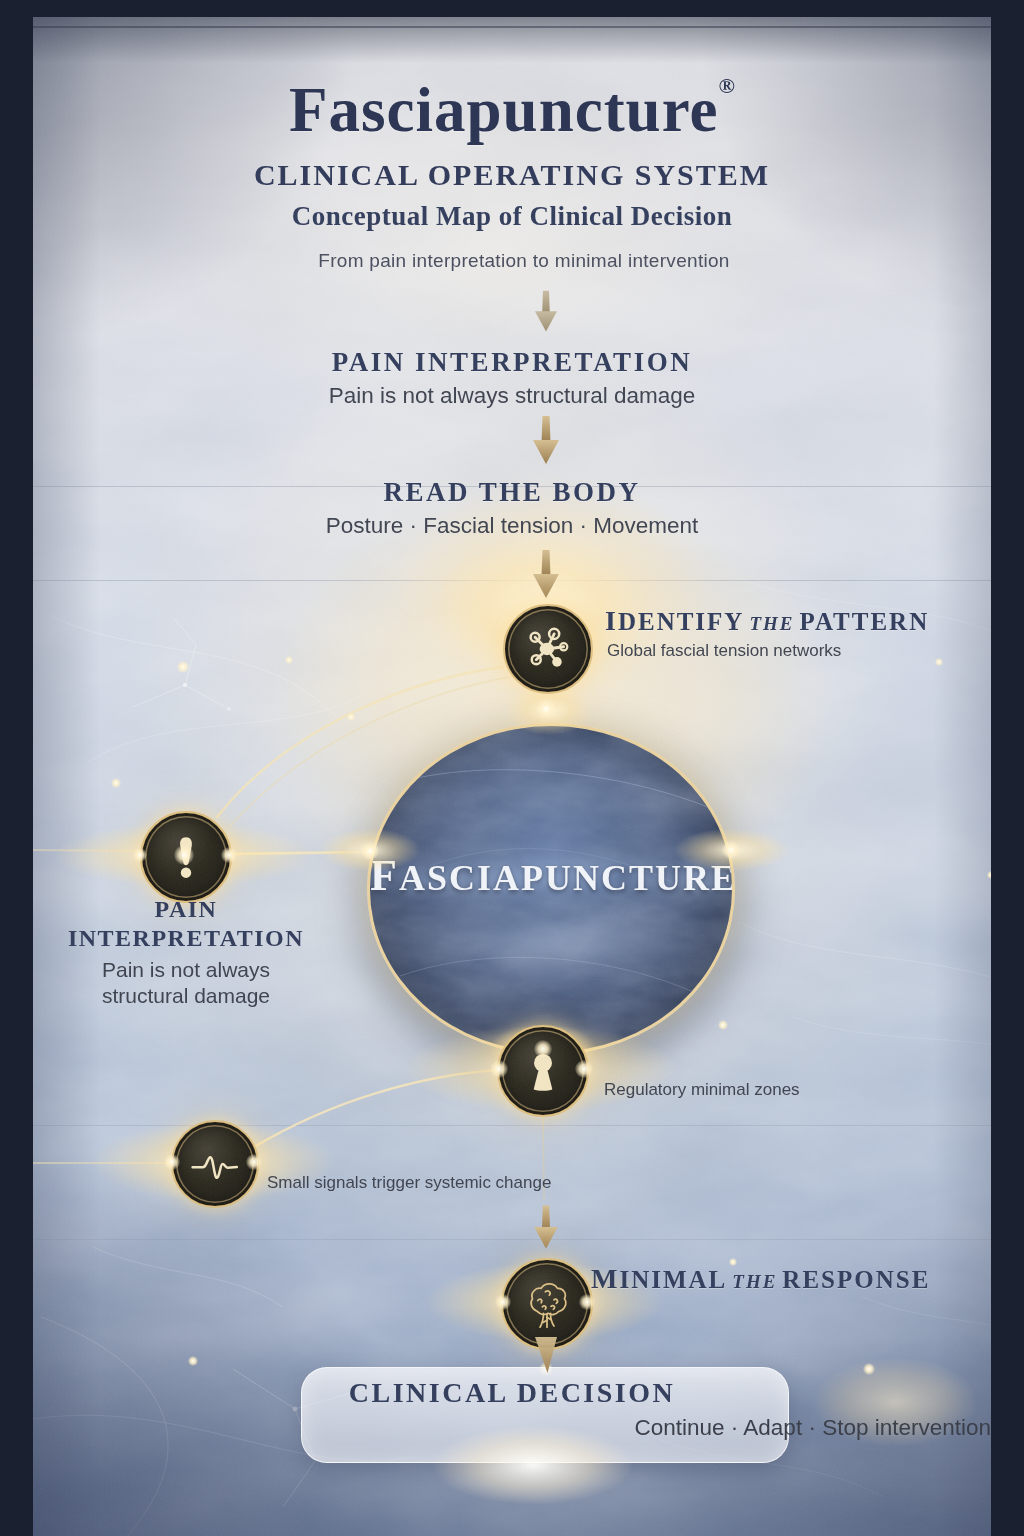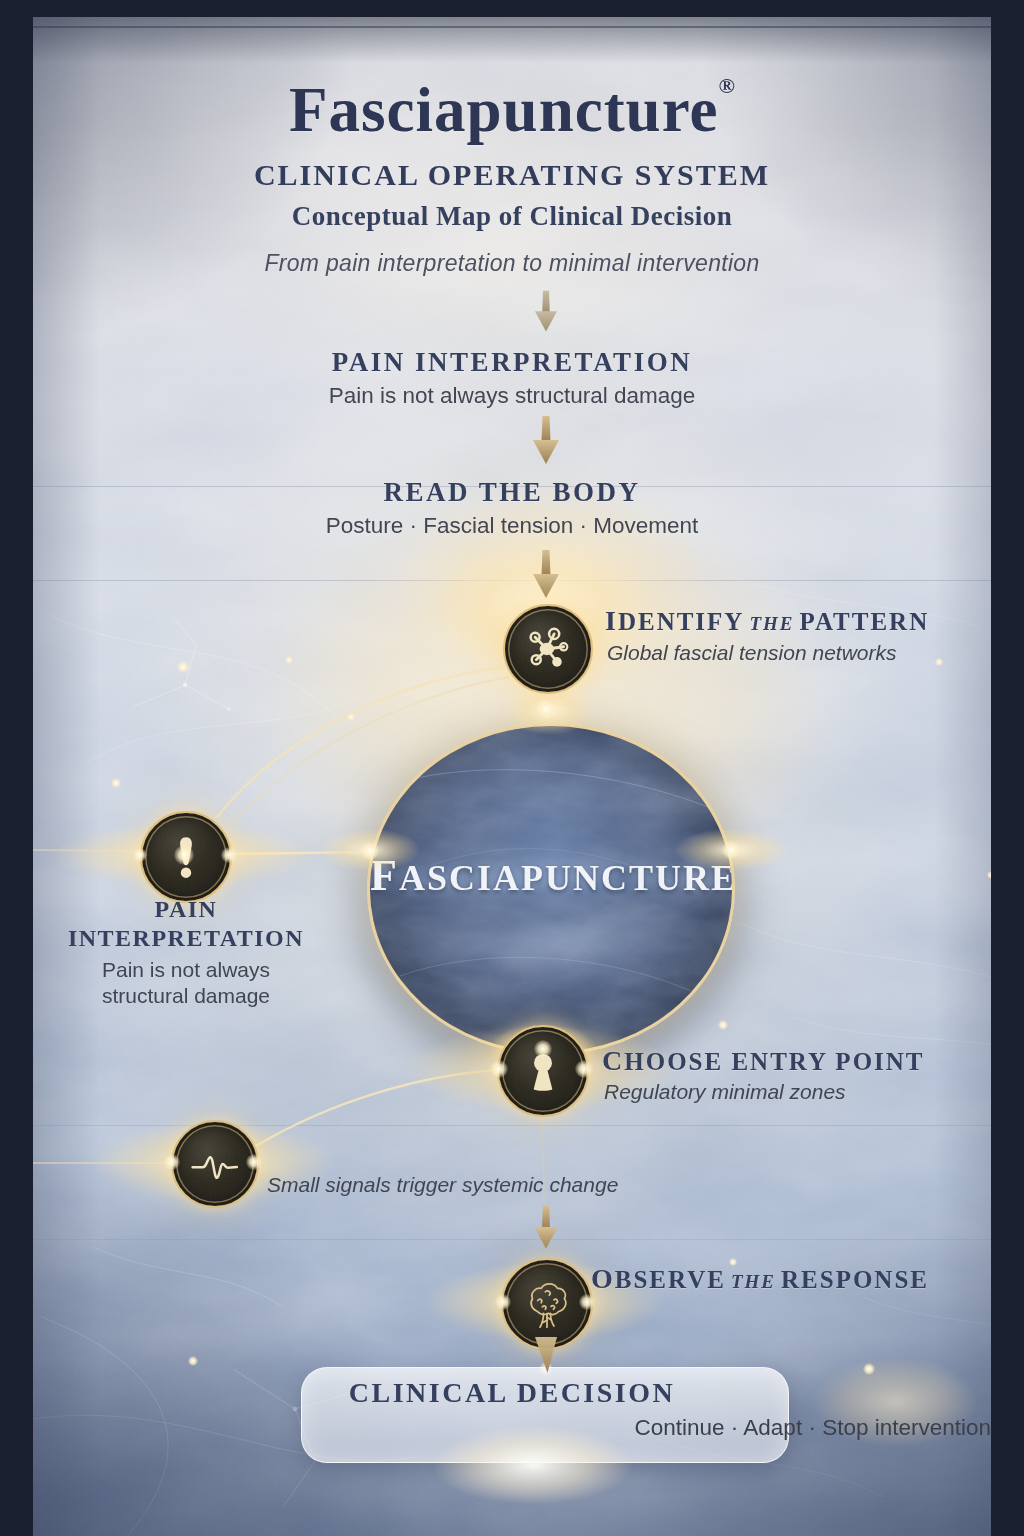--- a/index.html
+++ b/index.html
@@ -31,27 +31,27 @@
   .flare.white{background:radial-gradient(closest-side, rgba(255,255,250,.95) 0%, rgba(255,240,210,.5) 40%, rgba(255,235,200,0) 72%);}
   .spark{position:absolute;border-radius:50%;z-index:9;pointer-events:none;
     background:radial-gradient(circle, #fffef2 0%, rgba(255,240,200,.85) 35%, rgba(255,230,170,0) 75%);}
   
   .serif{font-family:"Liberation Serif",serif;color:#2c3757;font-weight:bold;}
   .t-center{text-align:center;left:0;width:100%;}
   .hdr-title{top:56px;font-size:63px;letter-spacing:1px;color:#242e4d;z-index:9;text-shadow:0 1px 1px rgba(255,255,255,.35);}
   .hdr-title sup{font-size:22px;vertical-align:38px;letter-spacing:0;}
   .hdr-sub{top:141px;font-size:30px;letter-spacing:2px;color:#2a3454;z-index:9;}
   .hdr-tag{top:184px;font-size:27px;letter-spacing:.5px;color:#2d3858;z-index:9;}
-  .hdr-desc{top:233px;font-size:23px;font-style:italic;color:#44495a;z-index:9;letter-spacing:.3px;}
+  .hdr-desc{top:233px;font-size:19px;color:#44495a;z-index:9;letter-spacing:.3px;padding-left:12px;}
   .step-title{font-size:27px;letter-spacing:2.5px;z-index:9;text-shadow:0 1px 0 rgba(255,255,255,.3);}
   .step-sub{font-size:22.5px;color:#393e4b;z-index:9;}
   .sat-title{font-family:"Liberation Serif",serif;font-weight:bold;color:#2c3757;font-size:25px;letter-spacing:2px;z-index:9;position:absolute;white-space:nowrap;text-shadow:0 1px 0 rgba(255,255,255,.25);}
   .sat-title .the{font-size:19px;margin:0 5px;font-style:italic;}
   .sat-title::first-letter{font-size:1.12em;}
-  .sat-sub{position:absolute;font-size:21px;color:#383d49;z-index:9;white-space:nowrap;font-style:italic;}
+  .sat-sub{position:absolute;font-size:17px;color:#383d49;z-index:9;white-space:nowrap;}
   
   .node{position:absolute;border-radius:50%;z-index:8;display:flex;align-items:center;justify-content:center;
     background:radial-gradient(circle at 40% 33%, #403c31 0%, #272419 42%, #161510 100%);
     border:2px solid #dcbd7c;
     box-shadow: inset 0 0 0 3px rgba(12,11,7,.9), inset 0 0 0 4.5px rgba(222,192,130,.5), inset 0 0 16px rgba(0,0,0,.65),
                 0 0 16px rgba(255,222,150,.6), 0 0 40px rgba(255,214,135,.35);}
   .node svg{display:block;}
   
   #center-circle{position:absolute;left:334px;top:706px;width:362px;height:326px;border-radius:50%;z-index:6;overflow:hidden;
     background:radial-gradient(ellipse at 50% 40%, #4c6694 0%, #3c5179 34%, #2b3c60 62%, #1c2a49 86%, #16223c 100%);
@@ -240,21 +240,20 @@
   </div>
   <div class="serif" style="position:absolute;left:25px;top:878px;width:256px;text-align:center;font-size:24px;letter-spacing:1.5px;line-height:1.2;z-index:9">PAIN INTERPRETATION</div>
   <div style="position:absolute;left:33px;top:940px;width:240px;text-align:center;font-size:21px;color:#383d49;line-height:1.25;z-index:9">Pain is not always structural damage</div>
 
   <div class="node" style="left:464px;top:1008px;width:88px;height:88px">
     <svg width="58" height="58" viewBox="0 0 100 100">
       <circle cx="50" cy="36" r="15.5" fill="#f0e3c0"></circle>
       <path d="M43 46 L57 46 L66 81 C66.5 85 33.5 85 34 81 Z" fill="#f0e3c0"></path>
     </svg>
   </div>
-  <div class="sat-title" style="left:569px;top:1028px">CHOOSE ENTRY POINT</div>
   <div class="sat-sub" style="left:571px;top:1063px">Regulatory minimal zones</div>
 
   <div class="node" style="left:138px;top:1103px;width:84px;height:84px">
     <svg width="56" height="56" viewBox="0 0 100 100">
       <path d="M10 56 L28 56 C33 56 34 50 37 44 C40 37 42.5 35 45 43 C48 55 50 79 54.5 74 C59 69 59.5 50 63.5 50 C67.5 50 68.5 57.5 73 56.5 L89 55.5" fill="none" stroke="#f0e3c0" stroke-width="4.5" stroke-linecap="round" stroke-linejoin="round"></path>
     </svg>
   </div>
   <div class="sat-sub" style="left:234px;top:1156px">Small signals trigger systemic change</div>
 
   <div class="node" style="left:468px;top:1241px;width:88px;height:88px">
@@ -267,21 +266,21 @@
         <path d="M50 78 L43 82 M50 73 L57 77"></path>
         <path d="M34 44 C38 39 43 43 40 48"></path>
         <path d="M47 29 C52 25 58 30 54 35"></path>
         <path d="M62 43 C66 39 71 45 66 49"></path>
         <path d="M42 55 C46 51 50 55 47 59"></path>
         <path d="M57 54 C61 50 66 56 61 59"></path>
       </g>
     </svg>
   </div>
   <div class="sat-title" style="left:558px;top:1246px">
-    <span>OBSERVE</span><span class="the">THE</span><span>RESPONSE</span>
+    <span>MINIMAL</span><span class="the">THE</span><span>RESPONSE</span>
   </div>
 
   <div id="decision-box"></div>
   <div id="decision-title" class="serif t-center">CLINICAL DECISION</div>
   <div id="decision-sub">Continue · Adapt · Stop intervention</div>
 
   <svg id="grain" class="fullpage" width="1024" height="1536">
     <filter id="grainF">
         <feTurbulence type="fractalNoise" baseFrequency="0.8" numOctaves="2" seed="3" stitchTiles="stitch"></feTurbulence>
       <feColorMatrix type="matrix" values="0 0 0 0 1  0 0 0 0 1  0 0 0 0 1  0.4 0.4 0.4 0 0"></feColorMatrix>

